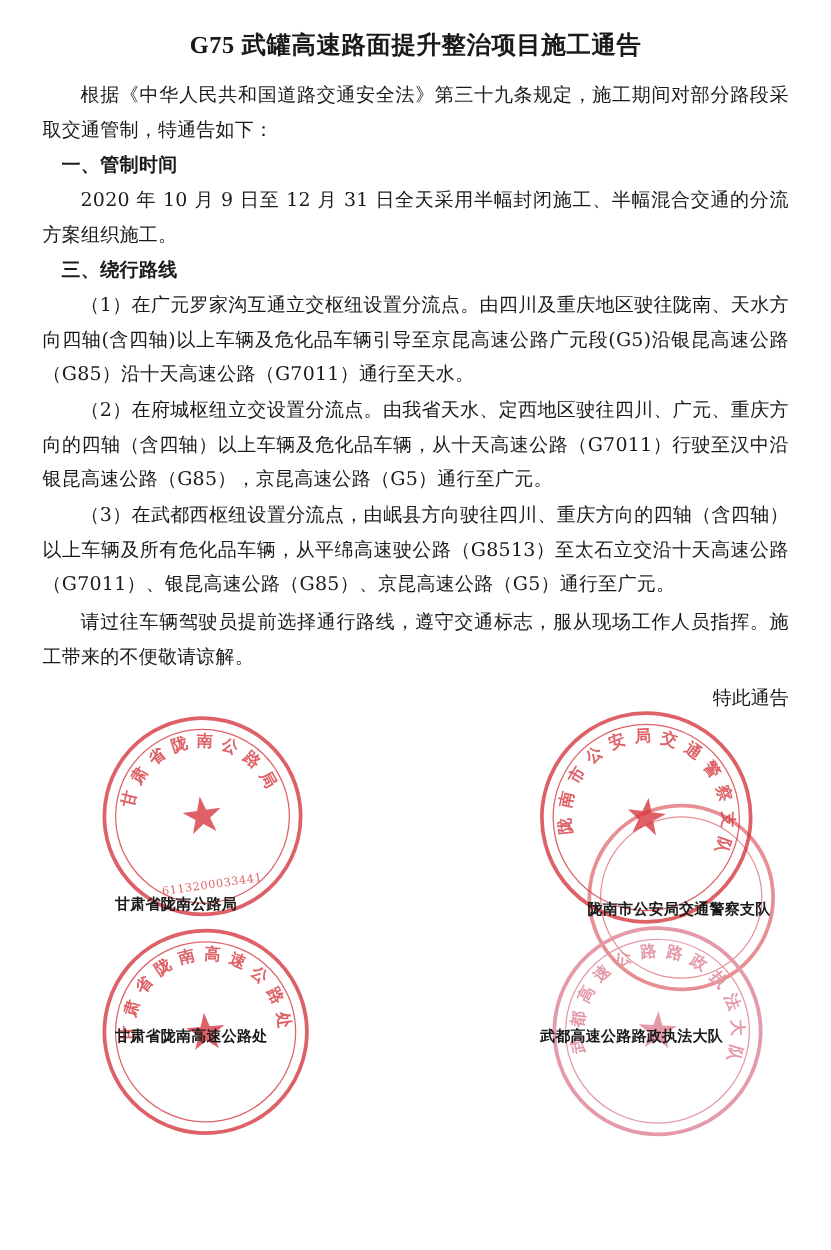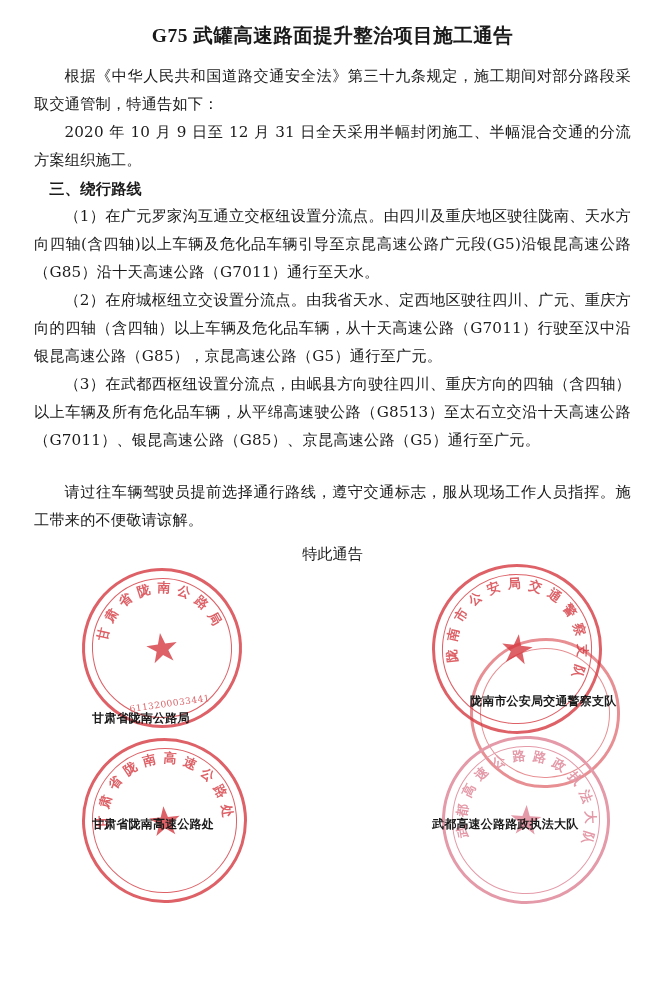--- a/index.html
+++ b/index.html
@@ -43,21 +43,21 @@
   }
   p.section-head {
     font-size: 15.2px;
     line-height: 1.82;
     margin: 0;
     font-weight: bold;
     text-indent: 1em;
     letter-spacing: 0.3px;
   }
   p.center-note {
-    text-align: center;
+    text-align: right;
     font-size: 15.2px;
     line-height: 1.82;
     margin: 6px 0 0 0;
   }
   .seal-area {
     position: relative;
     height: 300px;
     margin-top: 2px;
   }
   .sig-label {
@@ -122,29 +122,30 @@
 </style>
 </head>
 <body>
 
 <div class="page">
 
   <h1 class="doc-title">G75 武罐高速路面提升整治项目施工通告</h1>
 
   <p class="body-text indent">根据《中华人民共和国道路交通安全法》第三十九条规定，施工期间对部分路段采取交通管制，特通告如下：</p>
 
+  <p class="section-head">一、管制时间</p>
   <p class="body-text indent">2020 年 10 月 9 日至 12 月 31 日全天采用半幅封闭施工、半幅混合交通的分流方案组织施工。</p>
 
 
   <p class="section-head">三、绕行路线</p>
   <p class="body-text indent">（1）在广元罗家沟互通立交枢纽设置分流点。由四川及重庆地区驶往陇南、天水方向四轴(含四轴)以上车辆及危化品车辆引导至京昆高速公路广元段(G5)沿银昆高速公路（G85）沿十天高速公路（G7011）通行至天水。</p>
   <p class="body-text indent">（2）在府城枢纽立交设置分流点。由我省天水、定西地区驶往四川、广元、重庆方向的四轴（含四轴）以上车辆及危化品车辆，从十天高速公路（G7011）行驶至汉中沿银昆高速公路（G85），京昆高速公路（G5）通行至广元。</p>
   <p class="body-text indent">（3）在武都西枢纽设置分流点，由岷县方向驶往四川、重庆方向的四轴（含四轴）以上车辆及所有危化品车辆，从平绵高速驶公路（G8513）至太石立交沿十天高速公路（G7011）、银昆高速公路（G85）、京昆高速公路（G5）通行至广元。</p>
 
-  <p class="body-text indent" style="margin-top:25px;">请过往车辆驾驶员提前选择通行路线，遵守交通标志，服从现场工作人员指挥。施工带来的不便敬请谅解。</p>
+  <p class="body-text indent" style="margin-top:2px;">请过往车辆驾驶员提前选择通行路线，遵守交通标志，服从现场工作人员指挥。施工带来的不便敬请谅解。</p>
   <p class="center-note">特此通告</p>
 
   <div class="seal-area">
 
     <div class="seal red faded" style="left:48px; top:-2px; width:160px; height:160px; transform: rotate(-8deg);">
       <div class="ring" style="margin:7px;"></div>
       <div class="arc-text">
           <span style="transform: translate(-55.9223px, -21.7415px) rotate(-1.2rad) translate(-50%, -50%);">甘</span>
           <span style="transform: translate(-45.3585px, -39.276px) rotate(-0.857143rad) translate(-50%, -50%);">肃</span>
           <span style="transform: translate(-29.5148px, -52.2387px) rotate(-0.514286rad) translate(-50%, -50%);">省</span>
@@ -175,21 +176,21 @@
           <span style="transform: translate(63.3001px, 14.7681px) rotate(1.8rad) translate(-50%, -50%);">队</span>
         </div>
       <div class="star">★</div>
     </div>
 
     <div class="seal red faint" style="left:436px; top:68px; width:150px; height:150px; transform: rotate(-4deg);">
       <div class="ring" style="margin:7px;"></div>
     </div>
 
     <div class="sig-label" style="left:58px; top:140px;">甘肃省陇南公路局</div>
-    <div class="sig-label" style="left:398px; top:123px;padding-left:38px;">陇南市公安局交通警察支队</div>
+    <div class="sig-label" style="left:398px; top:144px;padding-left:38px;">陇南市公安局交通警察支队</div>
 
     <div class="seal red faded" style="left:48px; top:168px; width:165px; height:165px; transform: rotate(-5deg);">
       <div class="ring" style="margin:7px;"></div>
       <div class="arc-text">
           <span style="transform: translate(-62.3434px, -4.42108px) rotate(-1.5rad) translate(-50%, -50%);">甘</span>
           <span style="transform: translate(-57.4653px, -24.5762px) rotate(-1.16667rad) translate(-50%, -50%);">肃</span>
           <span style="transform: translate(-46.2611px, -42.0258px) rotate(-0.833333rad) translate(-50%, -50%);">省</span>
           <span style="transform: translate(-29.9641px, -54.8489px) rotate(-0.5rad) translate(-50%, -50%);">陇</span>
           <span style="transform: translate(-10.3685px, -61.634px) rotate(-0.166667rad) translate(-50%, -50%);">南</span>
           <span style="transform: translate(10.3685px, -61.634px) rotate(0.166667rad) translate(-50%, -50%);">高</span>

